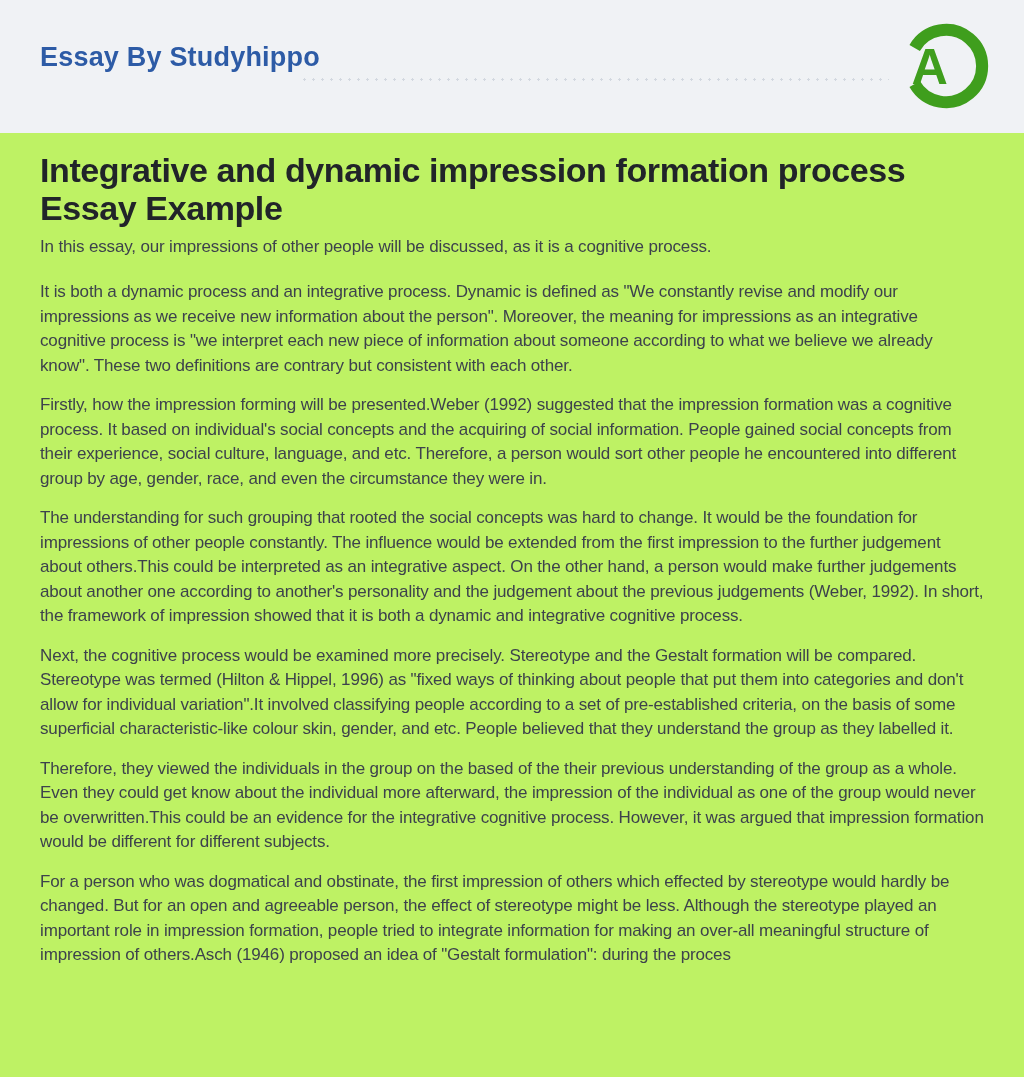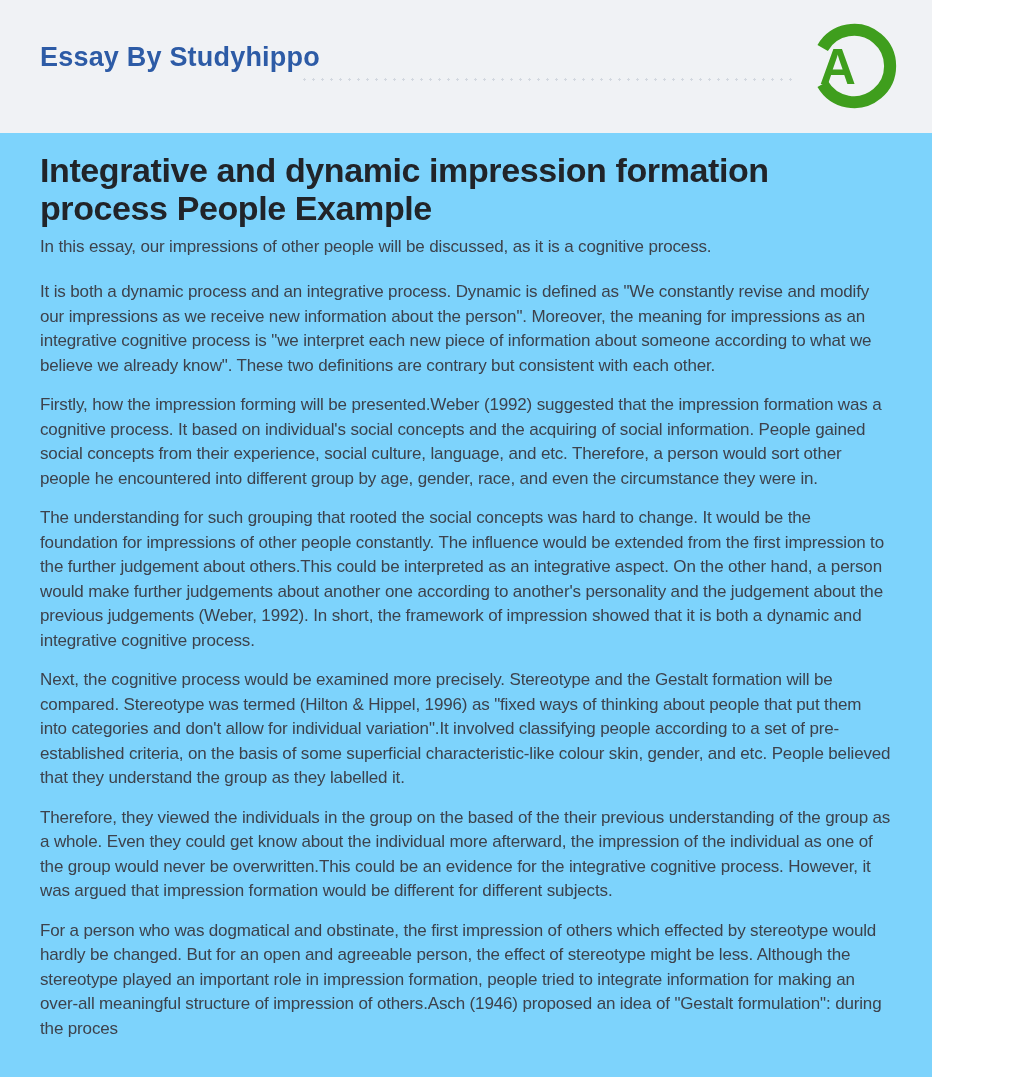--- a/index.html
+++ b/index.html
@@ -13,24 +13,24 @@
   }
   * { box-sizing: border-box; }
   html, body {
     margin: 0;
     padding: 0;
     background: #ffffff;
     width: 1024px;
     font-family: "Liberation Sans", sans-serif;
   }
   .page {
-    width: 932px;
+    width: 1024px;
     height: 1077px;
     overflow: hidden;
-    background: #7dd3fc;
+    background: #bef264;
   }
   
   header.site-header {
     position: relative;
     height: 133px;
     background: var(--header-bg);
     padding: 0 40px;
   }
   .site-title {
     position: absolute;
@@ -113,21 +113,21 @@
     <div class="dotted-separator"></div>
     <div class="logo">
       <svg viewBox="0 0 84 84" aria-hidden="true">
         <path class="logo-arc" d="M 13.4 25.5 A 33 33 0 1 1 13.4 58.5"></path>
         <text class="logo-letter" x="27" y="58" text-anchor="middle">A</text>
       </svg>
     </div>
   </header>
 
   <main class="essay">
-    <h1 class="essay-title">Integrative and dynamic impression formation process People Example</h1>
+    <h1 class="essay-title">Integrative and dynamic impression formation process Essay Example</h1>
     <p class="essay-par essay-intro">In this essay, our impressions of other people will be discussed, as it is a cognitive process.</p>
     <div id="paragraphs">
         <p class="essay-par">It is both a dynamic process and an integrative process. Dynamic is defined as "We constantly revise and modify our impressions as we receive new information about the person". Moreover, the meaning for impressions as an integrative cognitive process is "we interpret each new piece of information about someone according to what we believe we already know". These two definitions are contrary but consistent with each other.</p>
         <p class="essay-par">Firstly, how the impression forming will be presented.Weber (1992) suggested that the impression formation was a cognitive process. It based on individual's social concepts and the acquiring of social information. People gained social concepts from their experience, social culture, language, and etc. Therefore, a person would sort other people he encountered into different group by age, gender, race, and even the circumstance they were in.</p>
         <p class="essay-par">The understanding for such grouping that rooted the social concepts was hard to change. It would be the foundation for impressions of other people constantly. The influence would be extended from the first impression to the further judgement about others.This could be interpreted as an integrative aspect. On the other hand, a person would make further judgements about another one according to another's personality and the judgement about the previous judgements (Weber, 1992). In short, the framework of impression showed that it is both a dynamic and integrative cognitive process.</p>
         <p class="essay-par">Next, the cognitive process would be examined more precisely. Stereotype and the Gestalt formation will be compared. Stereotype was termed (Hilton &amp; Hippel, 1996) as "fixed ways of thinking about people that put them into categories and don't allow for individual variation".It involved classifying people according to a set of pre-established criteria, on the basis of some superficial characteristic-like colour skin, gender, and etc. People believed that they understand the group as they labelled it.</p>
         <p class="essay-par">Therefore, they viewed the individuals in the group on the based of the their previous understanding of the group as a whole. Even they could get know about the individual more afterward, the impression of the individual as one of the group would never be overwritten.This could be an evidence for the integrative cognitive process. However, it was argued that impression formation would be different for different subjects.</p>
         <p class="essay-par">For a person who was dogmatical and obstinate, the first impression of others which effected by stereotype would hardly be changed. But for an open and agreeable person, the effect of stereotype might be less. Although the stereotype played an important role in impression formation, people tried to integrate information for making an over-all meaningful structure of impression of others.Asch (1946) proposed an idea of "Gestalt formulation": during the proces</p>
       </div>
   </main>

